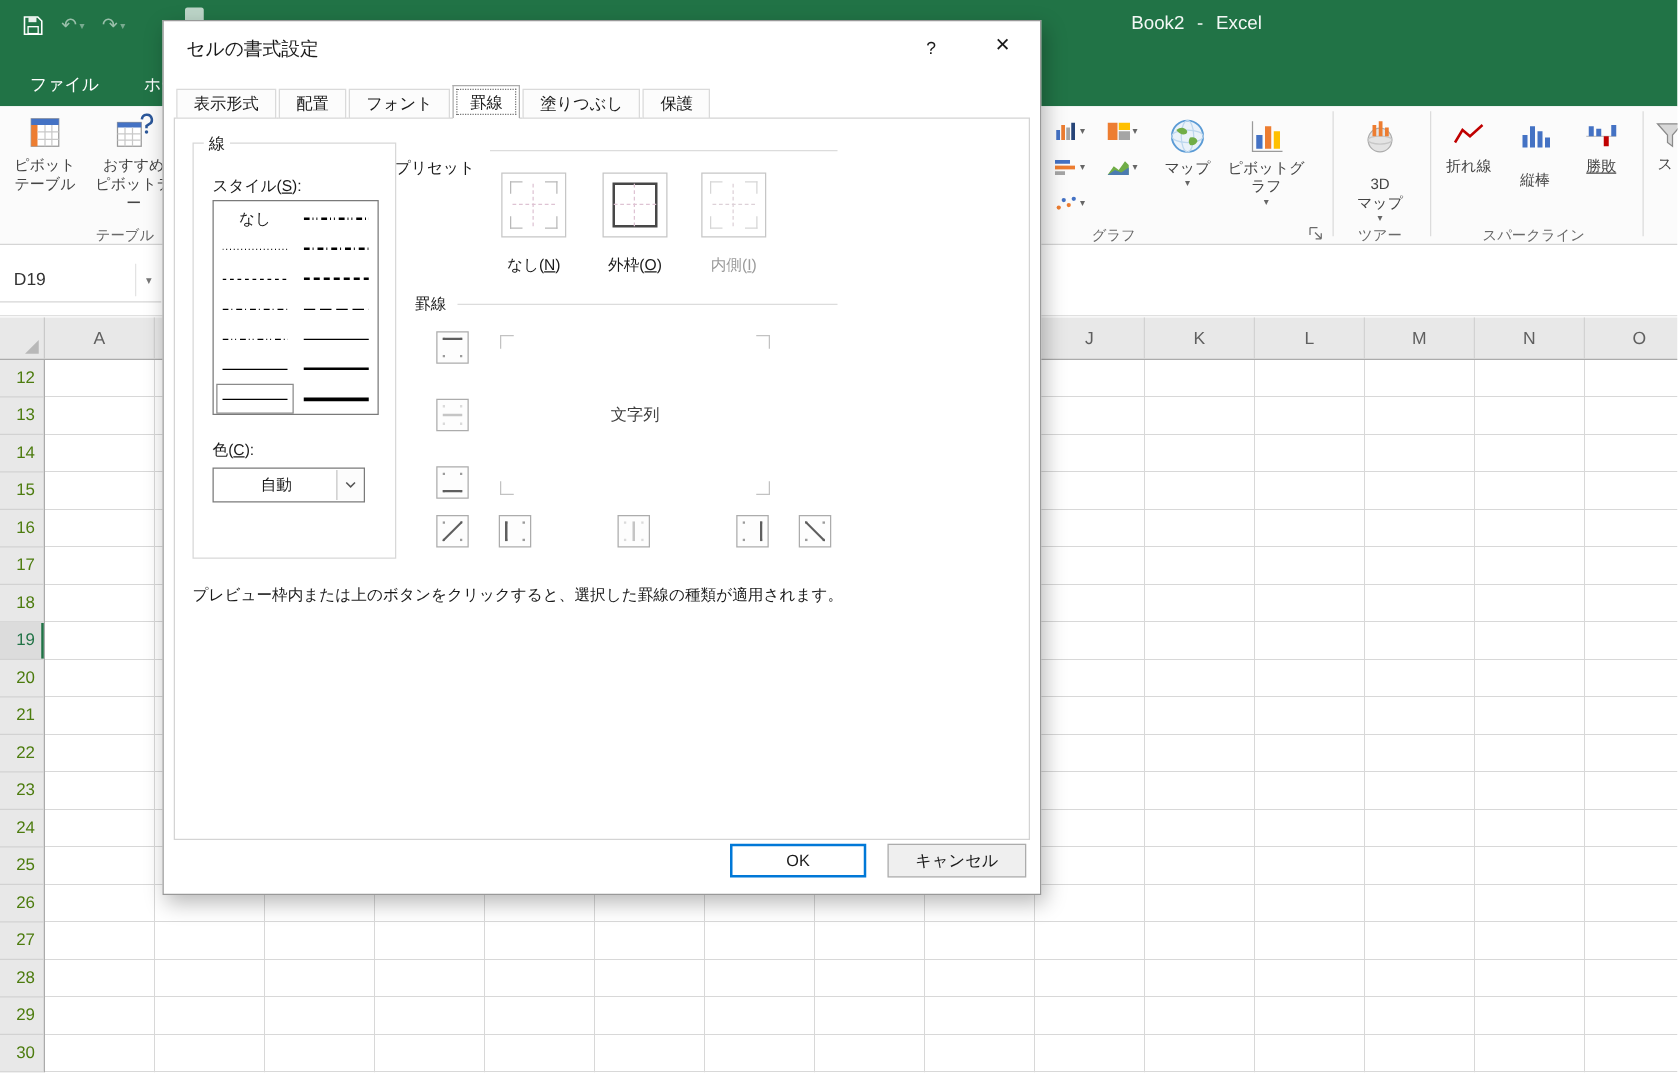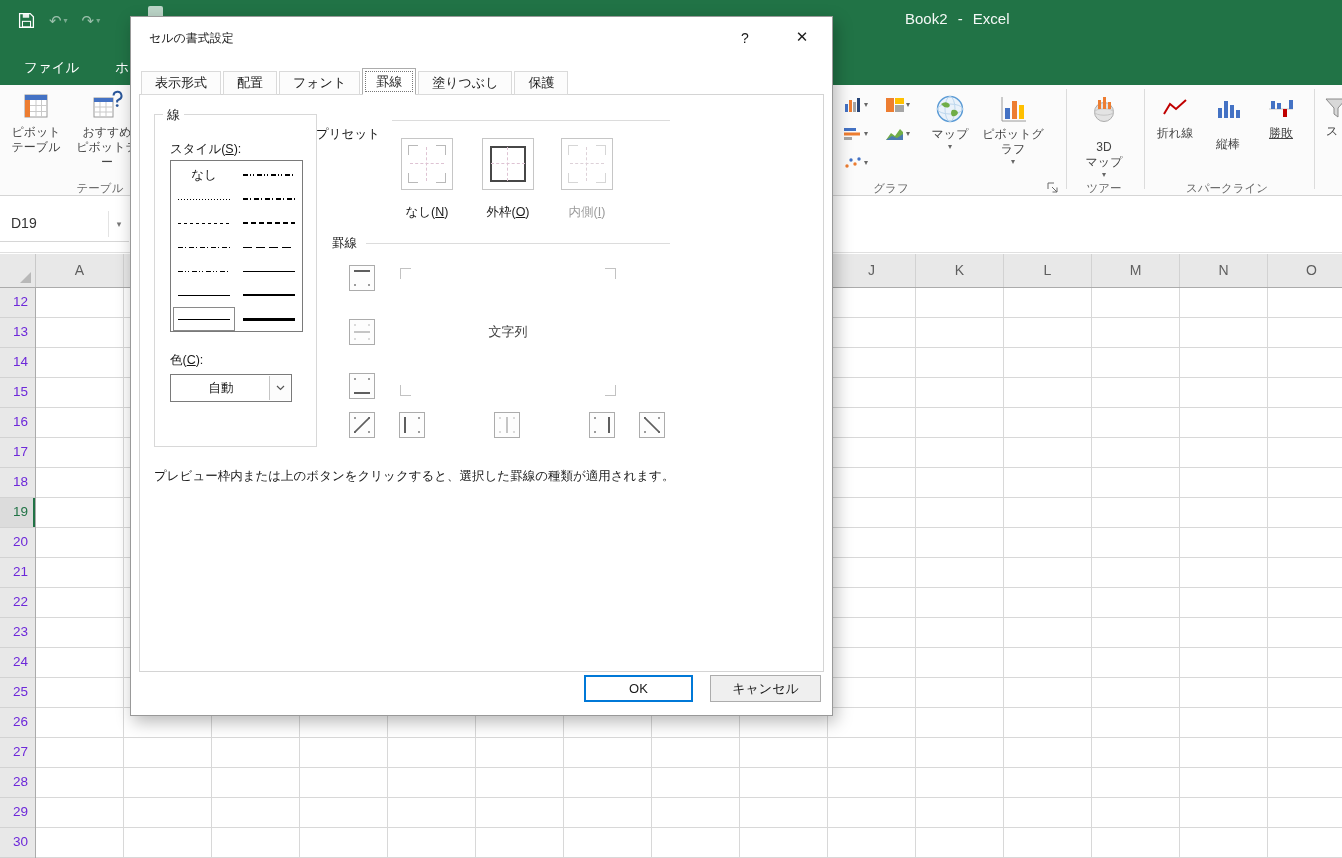--- a/index.html
+++ b/index.html
@@ -34,32 +34,32 @@
   .name-box .val{position:absolute;left:11px;top:0;line-height:34px;font-size:14px;color:#333;}
   .name-box .arr{position:absolute;right:0;top:5px;width:20px;height:26px;border-left:1px solid #E3E3E3;text-align:center;color:#777;font-size:9px;line-height:26px;}
 
   
   .col-headers{position:absolute;left:0;top:254px;width:1342px;height:34px;background:#E8E8E8;border-bottom:1px solid #ABABAB;box-sizing:border-box;}
   .corner-box{position:absolute;left:0;top:0;width:36px;height:33px;border-right:1px solid #C9C9C9;box-sizing:border-box;}
   .corner-box::after{content:"";position:absolute;right:4px;bottom:4px;border-left:11px solid transparent;border-bottom:11px solid #B8B8B8;}
   .col-letter{position:absolute;top:0;width:88px;height:33px;line-height:33px;text-align:center;
     font-size:14px;color:#5F5F5F;border-right:1px solid #D2D2D2;box-sizing:border-box;}
   .row-headers{position:absolute;left:0;top:288px;width:36px;height:570px;background:#E8E8E8;border-right:1px solid #ABABAB;box-sizing:border-box;}
-  .row-num{height:30px;box-sizing:border-box;border-bottom:1px solid #D2D2D2;font-size:13.5px;color:#6d28d9;
+  .row-num{height:30px;box-sizing:border-box;border-bottom:1px solid #D2D2D2;font-size:13.5px;color:#4d7c0f;
     text-align:right;padding-right:7px;line-height:28px;}
   .row-num.selected{background:#DCDCDC;color:#217346;box-shadow:inset -2px 0 0 #217346;}
   .grid{position:absolute;left:36px;top:288px;width:1306px;height:570px;background:#fff;
     background-image:
       repeating-linear-gradient(to right, transparent 0, transparent 87px, #D8D8D8 87px, #D8D8D8 88px),
       repeating-linear-gradient(to bottom, transparent 0, transparent 29px, #D8D8D8 29px, #D8D8D8 30px);}
 
   
   .dialog{position:absolute;left:130px;top:16px;width:701px;height:698px;background:#fff;
     border:1px solid #999;box-sizing:content-box;box-shadow:3px 6px 16px rgba(0,0,0,.28);z-index:50;font-size:13px;color:#1A1A1A;}
-  .dlg-title{position:absolute;left:18px;top:13px;font-size:12px;}
+  .dlg-title{position:absolute;left:18px;top:13px;font-size:15px;}
   .dlg-help{position:absolute;right:72px;top:8px;width:30px;height:26px;line-height:26px;text-align:center;font-size:14px;color:#1A1A1A;}
   .dlg-close{position:absolute;right:14px;top:6px;width:32px;height:28px;line-height:28px;text-align:center;font-size:15px;color:#1A1A1A;}
   .dlg-tabs{position:absolute;left:10px;top:51px;height:27px;display:flex;align-items:flex-end;gap:2px;z-index:3;}
   .dlg-tab{height:24px;line-height:22px;padding:0 13px;background:#FCFCFC;border:1px solid #DADADA;box-sizing:border-box;}
   .dlg-tab.active{height:27px;line-height:25px;background:#fff;border:1px solid #ACACAC;border-bottom:1px solid #fff;
     outline:1px dotted #777;outline-offset:-4px;}
   .dlg-pane{position:absolute;left:8px;top:77px;width:685px;height:578px;border:1px solid #D4D4D4;box-sizing:border-box;background:#fff;}
 
   .line-group{position:absolute;left:14px;top:19px;width:163px;height:333px;border:1px solid #D8D8D8;box-sizing:border-box;}
   .line-group-label{position:absolute;left:8px;top:-9px;background:#fff;padding:0 4px;font-size:13px;}

